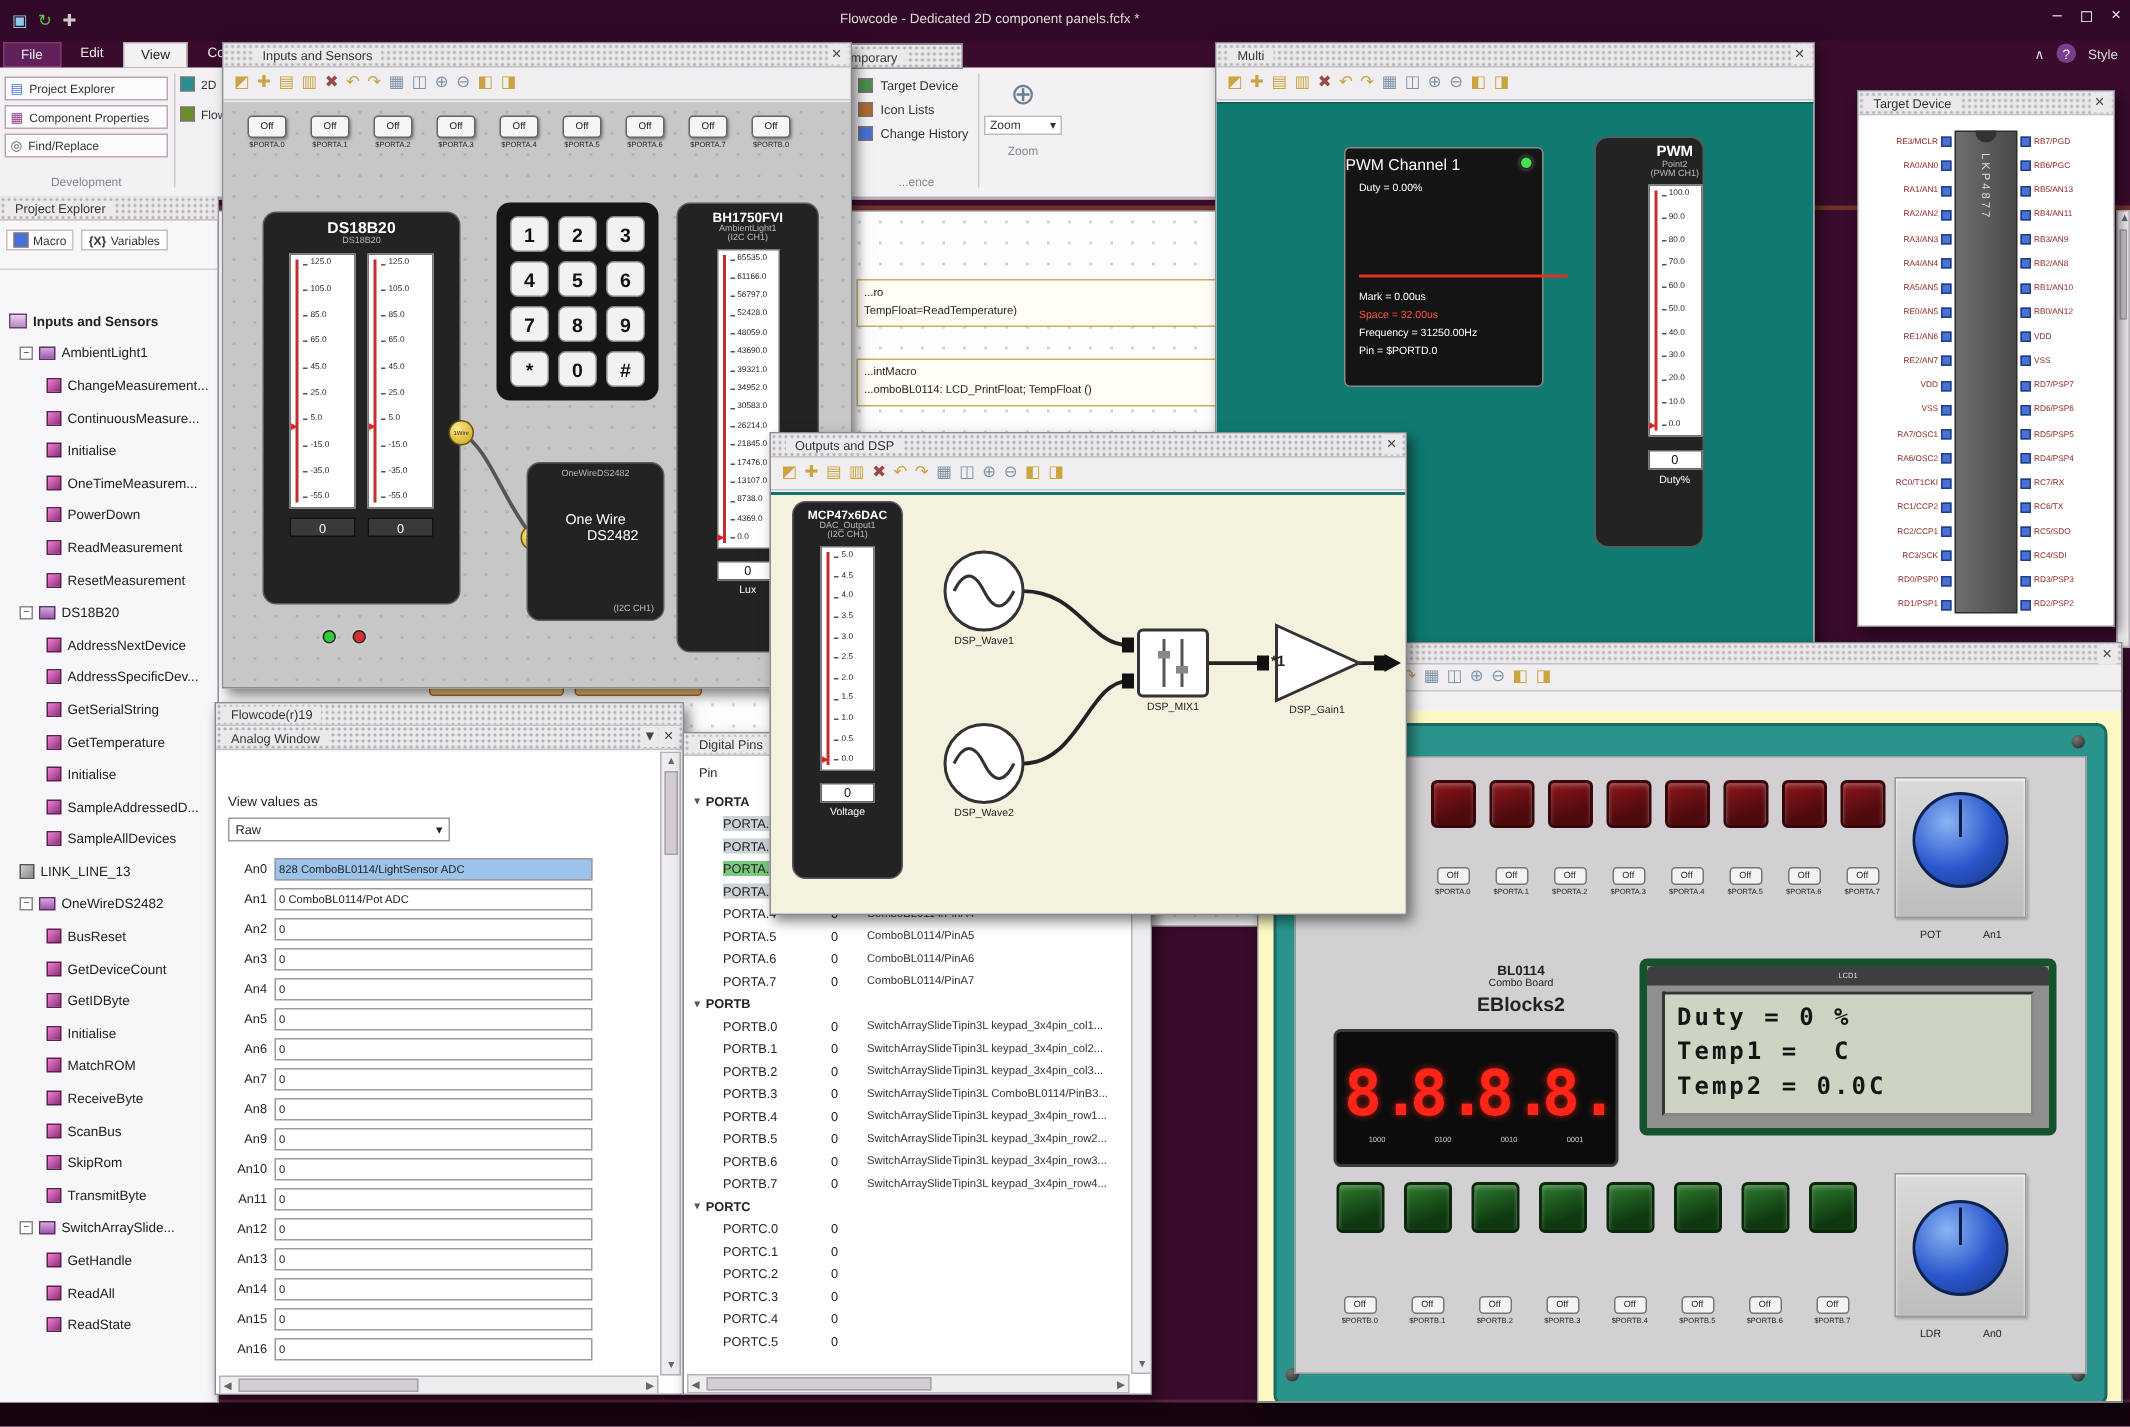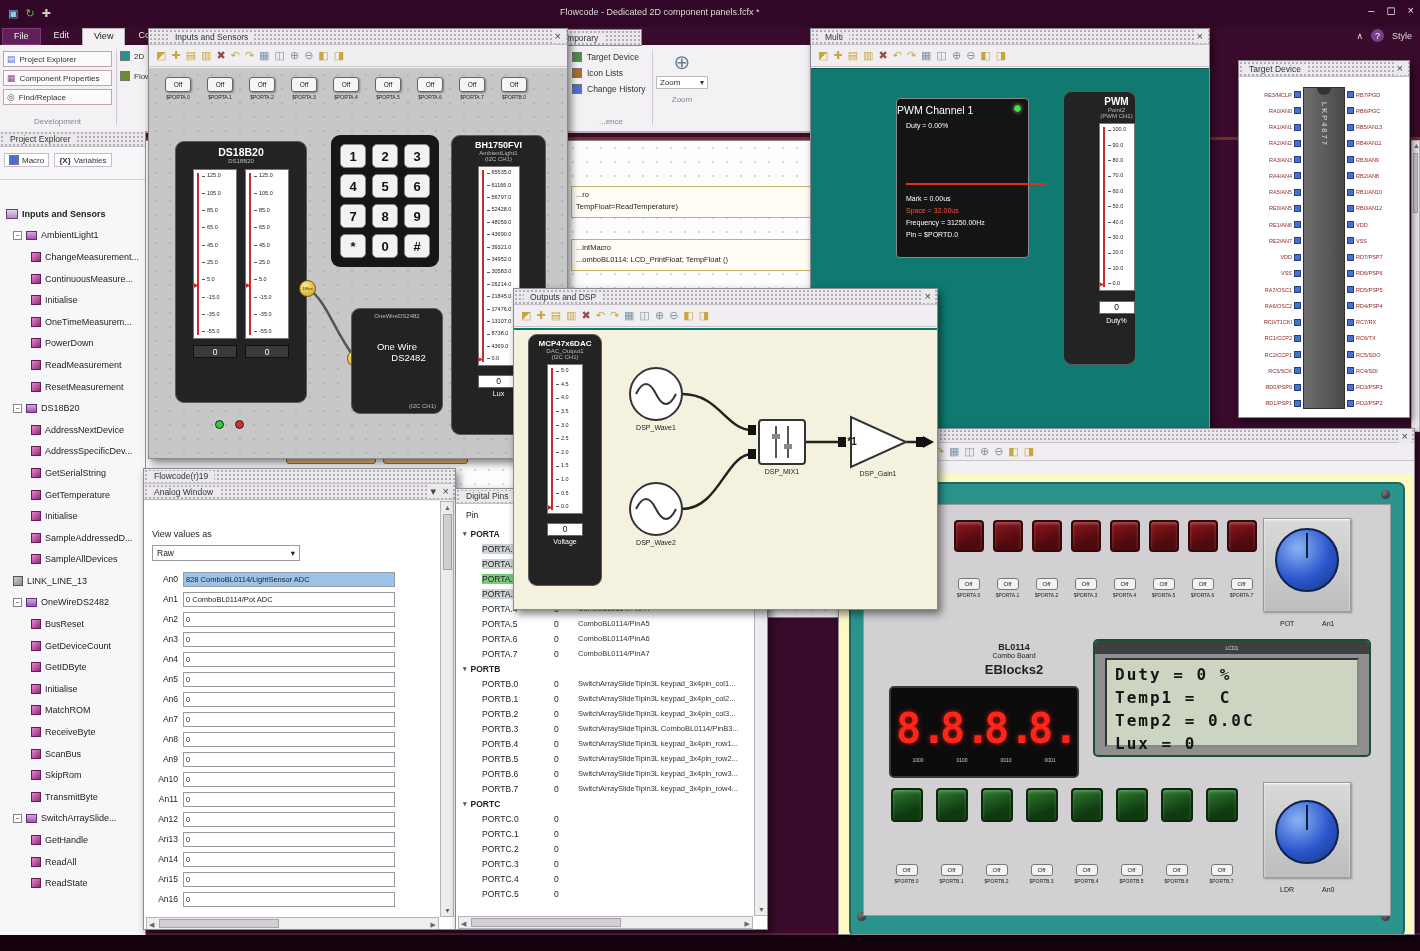--- a/index.html
+++ b/index.html
@@ -113,21 +113,21 @@
 .pinlab{font-size:5px;color:#222;margin-top:2px;white-space:nowrap;}
 .knobplate{position:absolute;background:linear-gradient(#dadada,#bdbdbd);border:1px solid #999;box-shadow:inset 0 1px 2px #fff,1px 1px 2px rgba(0,0,0,.3);}
 .knob{position:absolute;border-radius:50%;background:radial-gradient(circle at 35% 30%,#8ab4f4,#2b57cc 55%,#16337e);border:2px solid #0e2250;}
 .knob::after{content:"";position:absolute;left:50%;top:5%;width:2px;height:42%;background:#0a1c44;transform:translateX(-50%);}
 .kblab{position:absolute;font-size:7px;color:#222;}
 .seg7{position:absolute;background:#0c0c0c;border:2px solid #3a3a3a;border-radius:5px;display:flex;flex-direction:column;align-items:center;justify-content:center;}
 #seg-digits{display:flex;}
 #seg-labels{display:flex;}
 .segd{font-family:"DejaVu Sans Mono",monospace;font-weight:bold;color:#ff2518;font-size:42px;line-height:56px;text-shadow:0 0 5px rgba(255,40,20,.7);width:44px;text-align:center;}
 .seglab{font-size:5px;color:#cfcfcf;width:44px;text-align:center;}
-.lcd{position:absolute;background:#8f8f8f;border:2px solid #14532d;border-radius:5px;}
+.lcd{position:absolute;background:#8f8f8f;border:5px solid #14532d;border-radius:5px;}
 .lcdtop{height:13px;background:#3f3f3f;color:#ddd;font-size:5px;display:flex;align-items:center;justify-content:center;border-radius:4px 4px 0 0;}
 .lcdscreen{position:absolute;left:10px;right:10px;top:17px;bottom:8px;background:#cbd5c2;border:2px inset #888;font-family:"DejaVu Sans Mono",monospace;font-weight:bold;font-size:16px;line-height:23px;color:#151515;padding:3px 8px;letter-spacing:2px;}
 .lcdline{white-space:pre;}
 
 .pincol{position:absolute;display:flex;flex-direction:column;justify-content:space-between;}
 .pinrow{display:flex;align-items:center;gap:2px;}
 .pinrow.left{justify-content:flex-end;}
 .pinlabel{font-size:5.5px;color:#8b1f1f;white-space:nowrap;}
 .pinsq{width:7px;height:7px;background:#4a6fd8;border:1px solid #23407e;flex:0 0 auto;}
 .chipbody{position:absolute;background:linear-gradient(90deg,#6e6e6e,#4a4a4a);border:1px solid #2d2d2d;}
@@ -1274,21 +1274,20 @@
             <span class="seglab">0010</span>
             <span class="seglab">0001</span>
           </div>
       </div>
       <div class="lcd" style="left:254px;top:165px;width:278px;height:118px;">
         <div class="lcdtop">LCD1</div>
         <div class="lcdscreen" id="lcd-lines">
             <div class="lcdline">Duty = 0 %</div>
             <div class="lcdline">Temp1 =  C</div>
             <div class="lcdline">Temp2 = 0.0C</div>
-            <div class="lcdline">Lux = 0</div>
           </div>
       </div>
       <div id="eb-bottom" style="left:45px;top:314px;">
           <div class="ebcol">
             <div class="greenbtn"></div>
             <div class="offbtn">Off</div>
             <div class="pinlab">$PORTB.0</div>
           </div>
           <div class="ebcol">
             <div class="greenbtn"></div>

